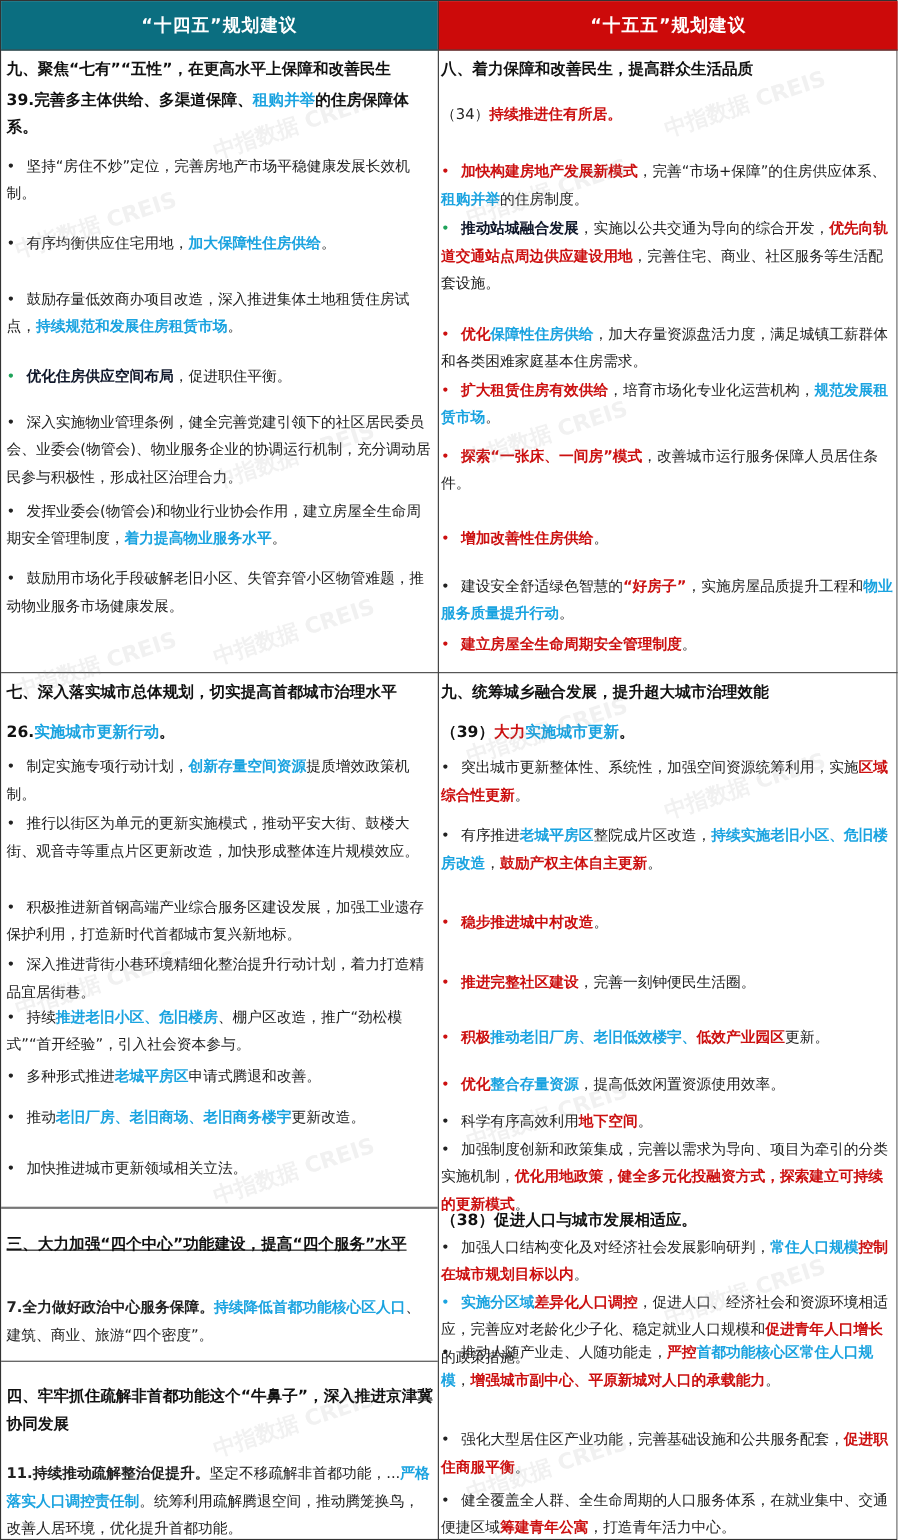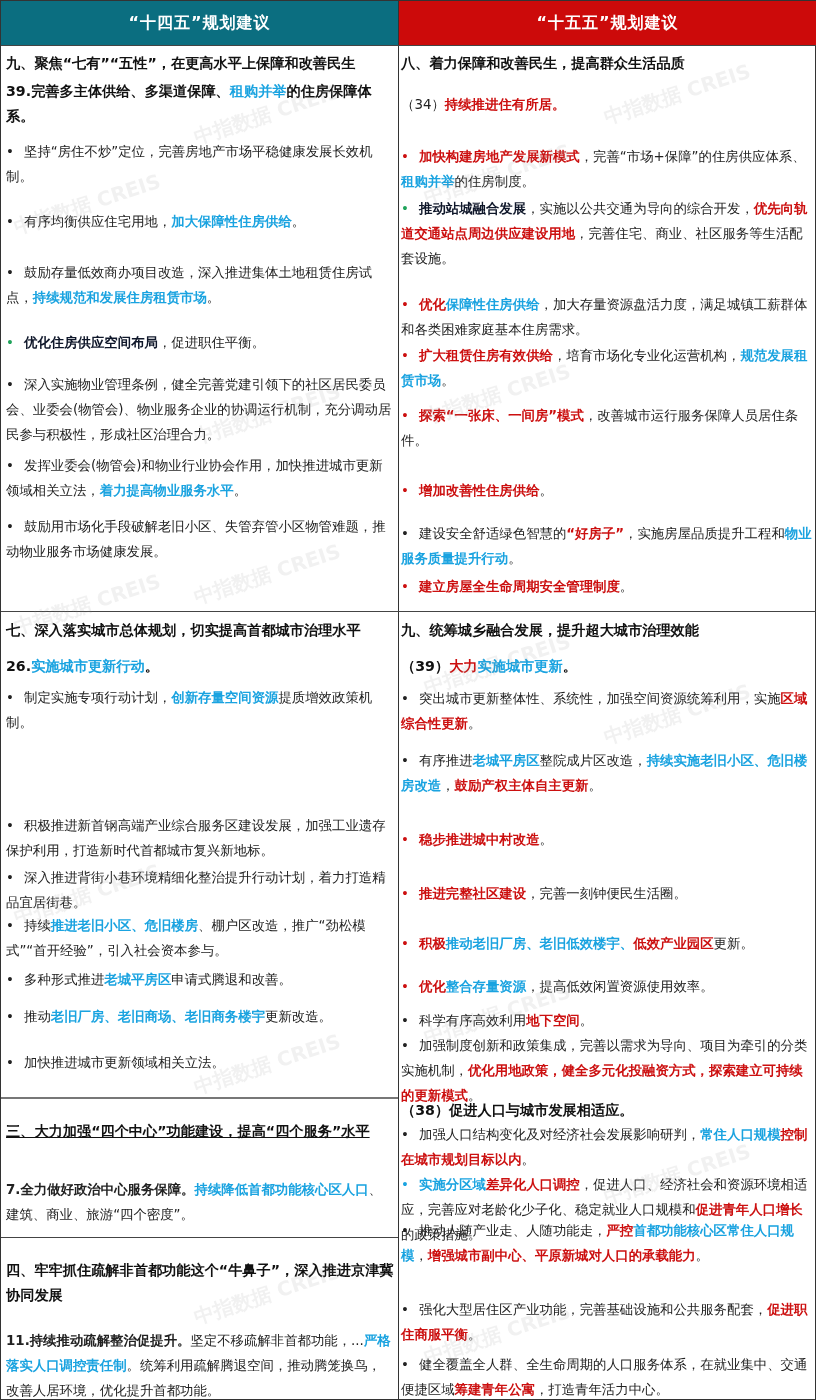--- a/index.html
+++ b/index.html
@@ -41,28 +41,29 @@
   <div class="hline" style="left:0;width:397px;top:1236px;"></div>
 
   <div class="cell l" style="top:45px;height:565px;">
     <div class="blk t" style="top:5px;">九、聚焦“七有”“五性”，在更高水平上保障和改善民生</div>
     <div class="blk t" style="top:33px;"><span>39.完善多主体供给、多渠道保障、</span><span class="blue">租购并举</span><span>的住房保障体系。</span></div>
     <div class="blk" style="top:93px;"><span class="dot">•</span><span>坚持“房住不炒”定位，完善房地产市场平稳健康发展长效机制。</span></div>
     <div class="blk" style="top:163px;"><span class="dot">•</span><span>有序均衡供应住宅用地，</span><span class="blue">加大保障性住房供给</span><span>。</span></div>
     <div class="blk" style="top:214px;"><span class="dot">•</span><span>鼓励存量低效商办项目改造，深入推进集体土地租赁住房试点，</span><span class="blue">持续规范和发展住房租赁市场</span><span>。</span></div>
     <div class="blk" style="top:284px;"><span class="dot green-dot">•</span><span class="green">优化住房供应空间布局</span><span>，促进职住平衡。</span></div>
     <div class="blk" style="top:326px;"><span class="dot">•</span><span>深入实施物业管理条例，健全完善党建引领下的社区居民委员会、业委会(物管会)、物业服务企业的协调运行机制，充分调动居民参与积极性，形成社区治理合力。</span></div>
-    <div class="blk" style="top:407px;"><span class="dot">•</span><span>发挥业委会(物管会)和物业行业协会作用，加快推进城市更新领域相关立法，</span><span class="blue">着力提高物业服务水平</span><span>。</span></div>
+    <div class="blk" style="top:407px;"><span class="dot">•</span><span>发挥业委会(物管会)和物业行业协会作用，建立房屋全生命周期安全管理制度，</span><span class="blue">着力提高物业服务水平</span><span>。</span></div>
     <div class="blk" style="top:468px;"><span class="dot">•</span><span>鼓励用市场化手段破解老旧小区、失管弃管小区物管难题，推动物业服务市场健康发展。</span></div>
   </div>
 
   <div class="cell l" style="top:611px;height:485px;">
     <div class="blk t" style="top:6px;">七、深入落实城市总体规划，切实提高首都城市治理水平</div>
     <div class="blk t" style="top:42px;"><span>26.</span><span class="blue">实施城市更新行动</span><span>。</span></div>
     <div class="blk" style="top:73px;"><span class="dot">•</span><span>制定实施专项行动计划，</span><span class="blue">创新存量空间资源</span><span>提质增效政策机制。</span></div>
+    <div class="blk" style="top:125px;"><span class="dot">•</span><span>推行以街区为单元的更新实施模式，推动平安大街、鼓楼大街、观音寺等重点片区更新改造，加快形成整体连片规模效应。</span></div>
     <div class="blk" style="top:201px;"><span class="dot">•</span><span>积极推进新首钢高端产业综合服务区建设发展，加强工业遗存保护利用，打造新时代首都城市复兴新地标。</span></div>
     <div class="blk" style="top:253px;"><span class="dot">•</span><span>深入推进背街小巷环境精细化整治提升行动计划，着力打造精品宜居街巷。</span></div>
     <div class="blk" style="top:301px;"><span class="dot">•</span><span>持续</span><span class="blue">推进老旧小区、危旧楼房</span><span>、棚户区改造，推广“劲松模式”“首开经验”，引入社会资本参与。</span></div>
     <div class="blk" style="top:355px;"><span class="dot">•</span><span>多种形式推进</span><span class="blue">老城平房区</span><span>申请式腾退和改善。</span></div>
     <div class="blk" style="top:392px;"><span class="dot">•</span><span>推动</span><span class="blue">老旧厂房、老旧商场、老旧商务楼宇</span><span>更新改造。</span></div>
     <div class="blk" style="top:438px;"><span class="dot">•</span><span>加快推进城市更新领域相关立法。</span></div>
   </div>
 
   <div class="cell l" style="top:1098px;height:138px;">
     <div class="blk t" style="top:20px;text-decoration:underline;">三、大力加强“四个中心”功能建设，提高“四个服务”水平</div>

